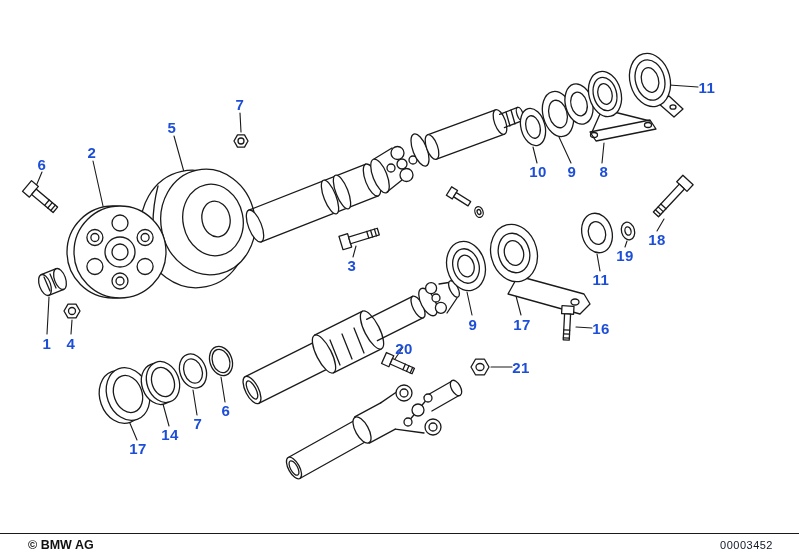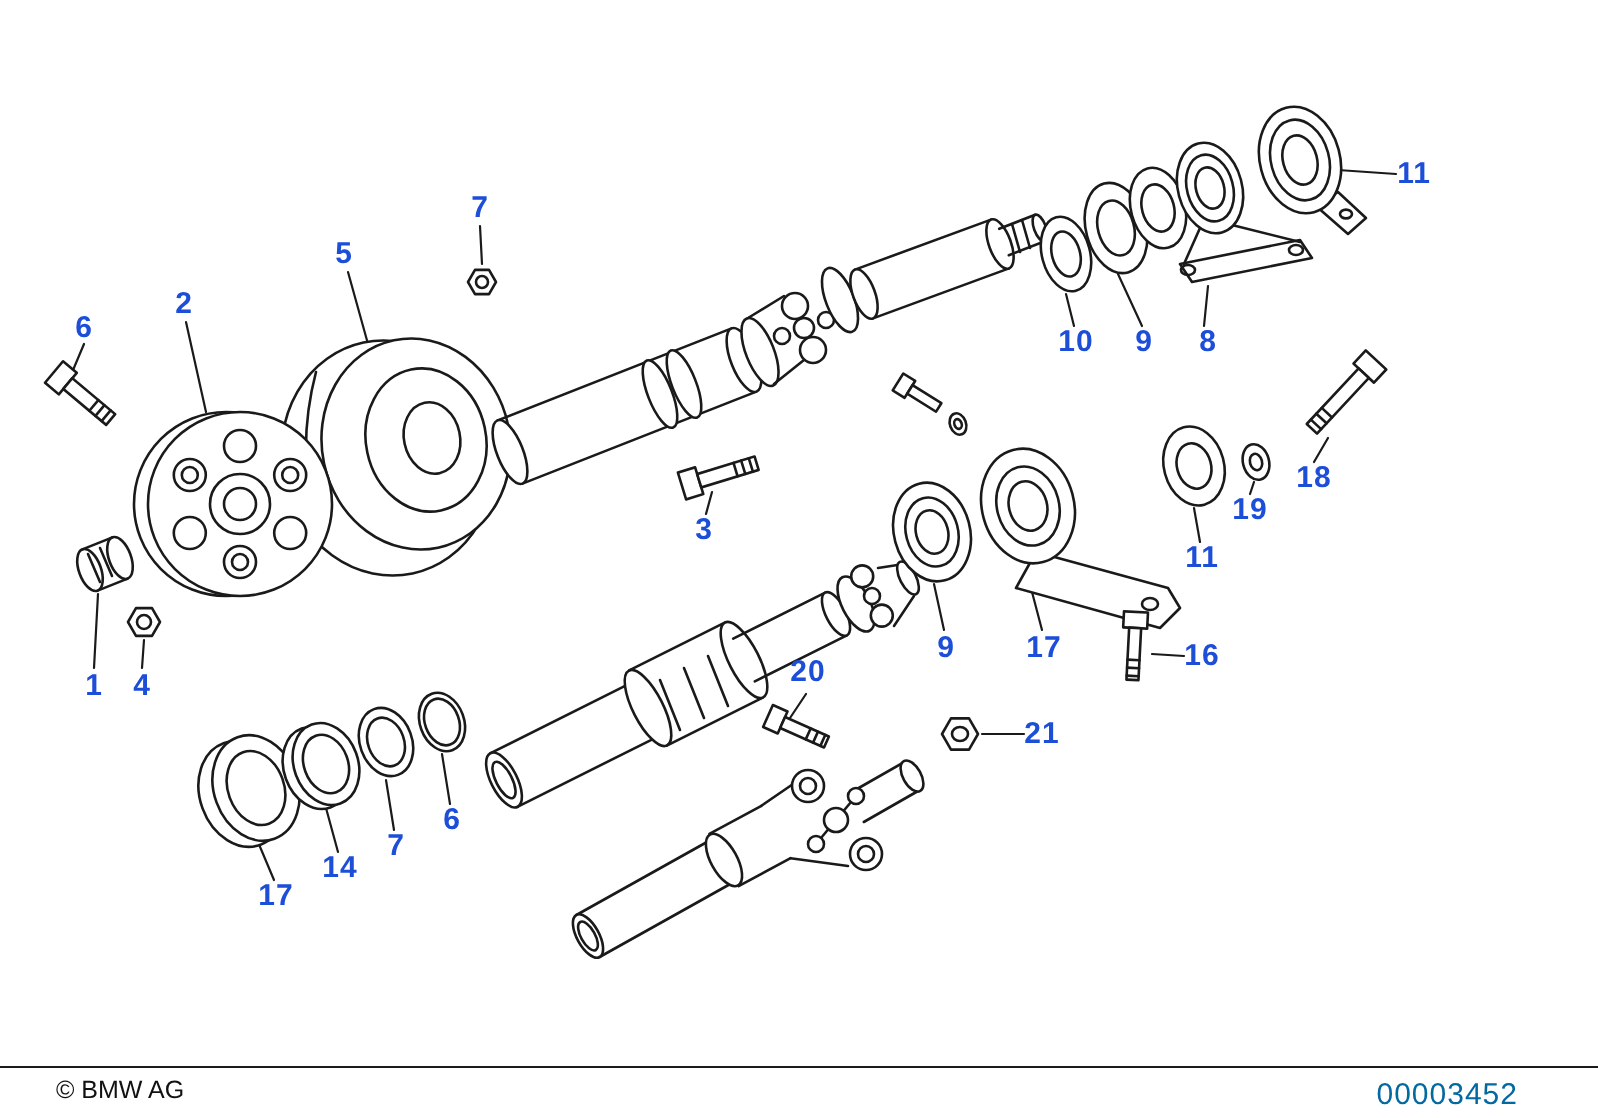--- a/index.html
+++ b/index.html
@@ -21,25 +21,25 @@
     letter-spacing:0.5px;
     white-space:nowrap;
     user-select:none;
   }
   .footer-rule{
     position:absolute;left:0;right:0;top:533px;height:1px;
     background:#1a1a1a;
   }
   .copyright{
     position:absolute;left:28px;top:538px;
-    font-size:12.5px;color:#111111;
+    font-size:12.5px;color:#111111;font-weight:bold;
   }
   .doc-number{
-    position:absolute;right:40px;top:539px;
-    font-size:15px;color:#0369a1;letter-spacing:0.5px;
+    position:absolute;right:26px;top:539px;
+    font-size:11px;color:#0f172a;letter-spacing:0.5px;
   }
 </style>
 </head>
 <body>
 
 <div class="page">
 
   <svg class="art" width="799" height="559" viewBox="0 0 799 559">
     <g stroke="#1a1a1a" stroke-width="1.3" fill="none" stroke-linecap="round" stroke-linejoin="round">
 
@@ -344,21 +344,21 @@
   <div class="callout" style="left:538px;top:171px">10</div>
   <div class="callout" style="left:572px;top:171px">9</div>
   <div class="callout" style="left:604px;top:171px">8</div>
   <div class="callout" style="left:707px;top:87px">11</div>
   <div class="callout" style="left:473px;top:324px">9</div>
   <div class="callout" style="left:522px;top:324px">17</div>
   <div class="callout" style="left:601px;top:279px">11</div>
   <div class="callout" style="left:625px;top:255px">19</div>
   <div class="callout" style="left:657px;top:239px">18</div>
   <div class="callout" style="left:601px;top:328px">16</div>
-  <div class="callout" style="left:404px;top:336px">20</div>
+  <div class="callout" style="left:404px;top:348px">20</div>
   <div class="callout" style="left:521px;top:367px">21</div>
   <div class="callout" style="left:138px;top:448px">17</div>
   <div class="callout" style="left:170px;top:434px">14</div>
   <div class="callout" style="left:198px;top:423px">7</div>
   <div class="callout" style="left:226px;top:410px">6</div>
 
   <div class="footer-rule"></div>
   <div class="copyright">© BMW AG</div>
   <div class="doc-number">00003452</div>
 

